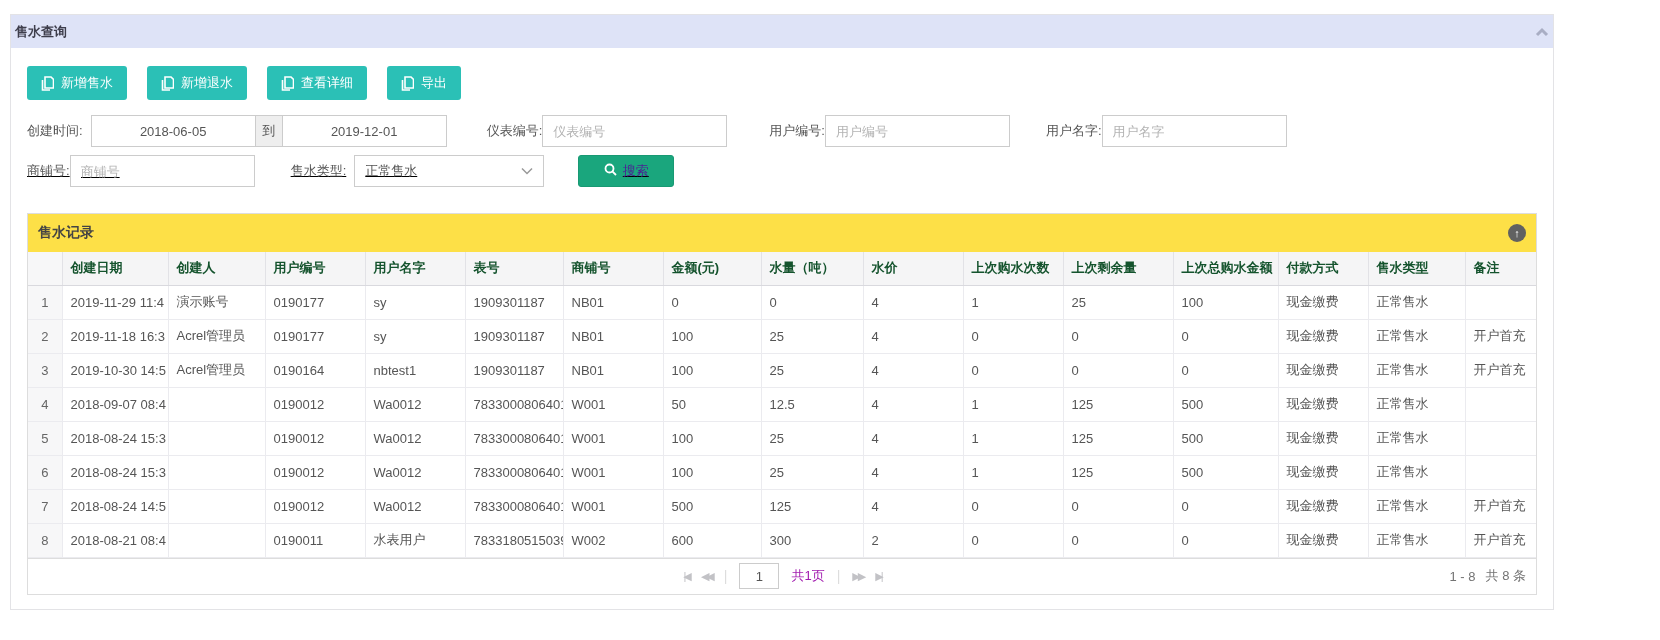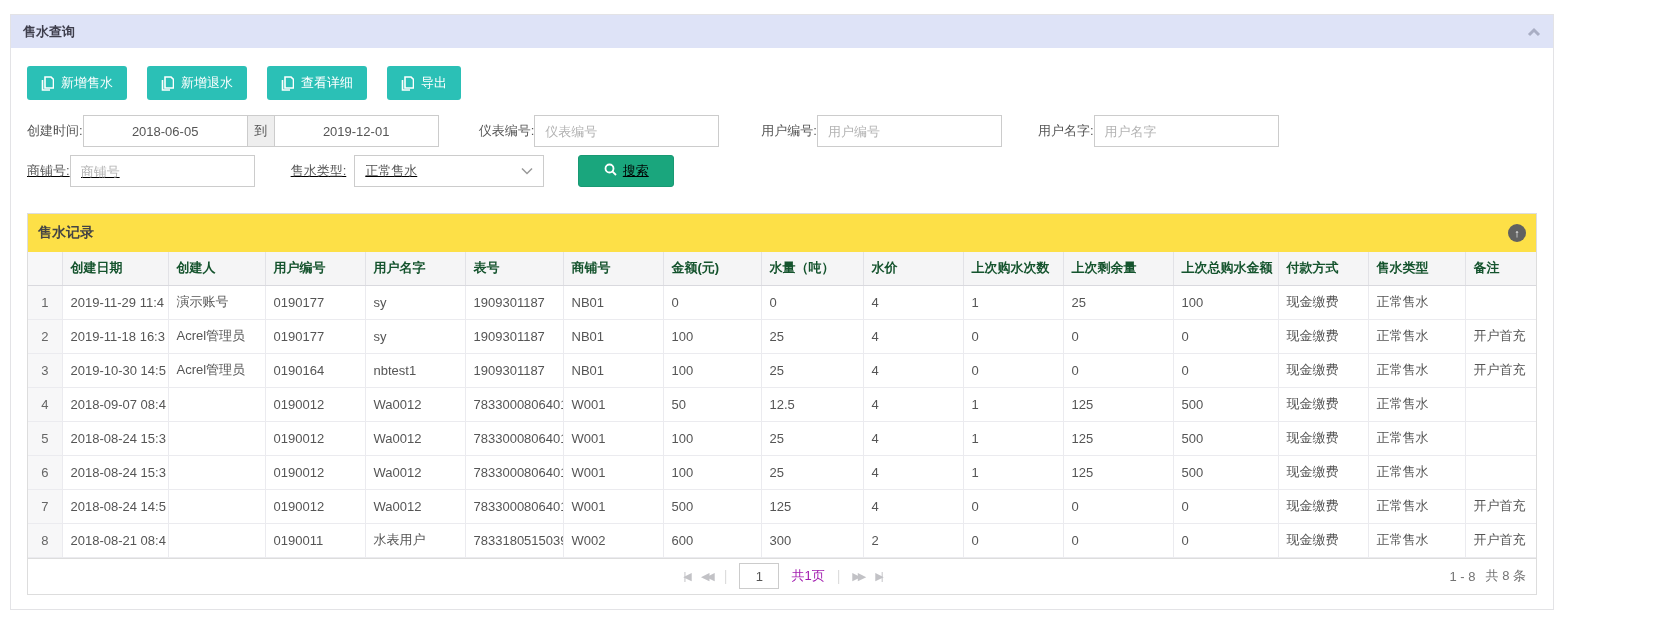--- a/index.html
+++ b/index.html
@@ -1,47 +1,47 @@
 <!DOCTYPE html>
 <html><head>
 <meta charset="utf-8">
 <style>
   * { margin:0; padding:0; box-sizing:border-box; }
   html,body { width:1660px; height:640px; background:#fff; font-family:"Liberation Sans","DejaVu Sans",sans-serif; }
   .app { position:absolute; left:10px; top:14px; width:1544px; background:#fff; border:1px solid #e3e3e6; }
 
   
-  .panel-head { height:33px; background:#dee3f7; display:flex; align-items:center; justify-content:space-between; padding:0 12px; }
+  .panel-head { height:33px; background:#dee3f7; display:flex; align-items:center; justify-content:space-between; padding:0 4px; }
   .panel-title { font-size:13px; font-weight:bold; color:#3e3e4c; }
   .collapse-icon { color:#9aa0b8; cursor:pointer; display:flex; }
 
   .panel-body { padding:0 16px 14px 16px; }
 
   
   .toolbar { margin-top:18px; display:flex; gap:20px; }
   .btn-teal { height:34px; padding:0 14px; background:#2bc0b6; color:#fff; border:none; border-radius:3px;
               font-size:13px; display:flex; align-items:center; gap:7px; cursor:pointer; font-family:inherit; }
   .btn-teal svg { display:block; }
 
   
   .filter-row { display:flex; align-items:center; margin-top:15px; }
   .filter-row.second { margin-top:8px;text-decoration:underline; }
   .flabel { font-size:13px; color:#555; white-space:nowrap; }
-  .date-group { display:flex; }
+  .date-group { display:flex; margin-left:8px; }
   .inp { height:32px; border:1px solid #ccc; font-size:13px; color:#555; padding:0 10px; outline:none; background:#fff; font-family:inherit; }
   .inp::placeholder { color:#b3b3b3; }
   .date-inp { width:165px; text-align:center; }
   .to-box { width:26px; height:32px; background:#eee; border:1px solid #ccc; border-left:none; border-right:none;
             display:flex; align-items:center; justify-content:center; font-size:13px; color:#555; }
   .text-inp { width:185px; }
   .sel { width:190px; height:32px; border:1px solid #ccc; margin-left:8px; display:flex; align-items:center;
          justify-content:space-between; padding:0 10px; font-size:13px; color:#555; cursor:pointer; background:#fff; }
   .sel .chev { color:#999; display:flex; }
   .btn-search { height:32px; width:96px; margin-left:34px; background:#1aa67d; border:1px solid #189973; border-radius:3px;
-                color:#000000; font-size:13px; display:flex; align-items:center; justify-content:center; gap:6px; cursor:pointer; font-family:inherit; }
+                color:#4c1d95; font-size:13px; display:flex; align-items:center; justify-content:center; gap:6px; cursor:pointer; font-family:inherit; }
 
   
   .grid-panel { margin-top:26px; border:1px solid #ddd; }
   .grid-head { height:38px; display:flex; align-items:center; justify-content:space-between; padding:0 10px; background:#fde047; }
   .grid-title { font-size:14px; font-weight:bold; color:#444; }
   .circle-up { width:18px; height:18px; border-radius:50%; background:#616161; color:#fff; font-size:11px; line-height:18px;
                text-align:center; cursor:pointer; }
 
   table { width:100%; border-collapse:collapse; table-layout:fixed; }
   thead tr { background:#f5f5f6; height:33px; }

